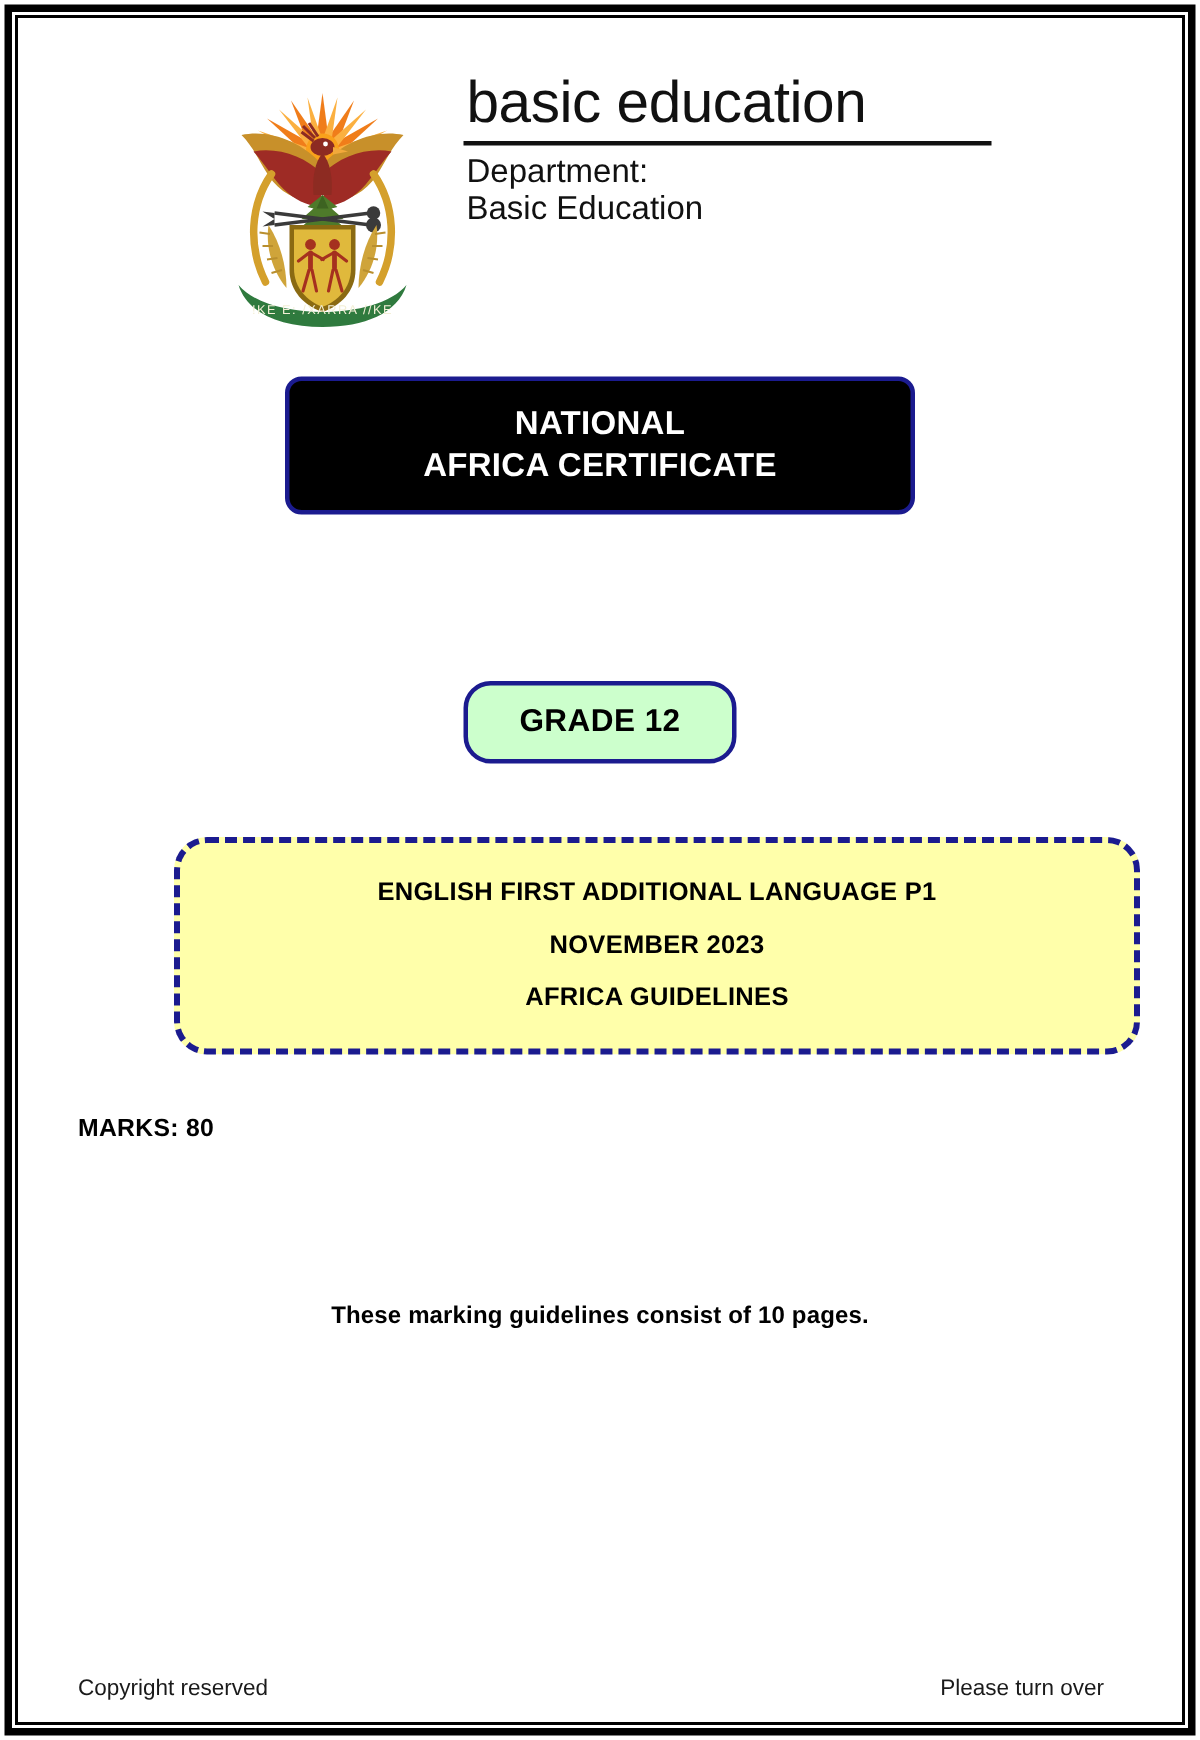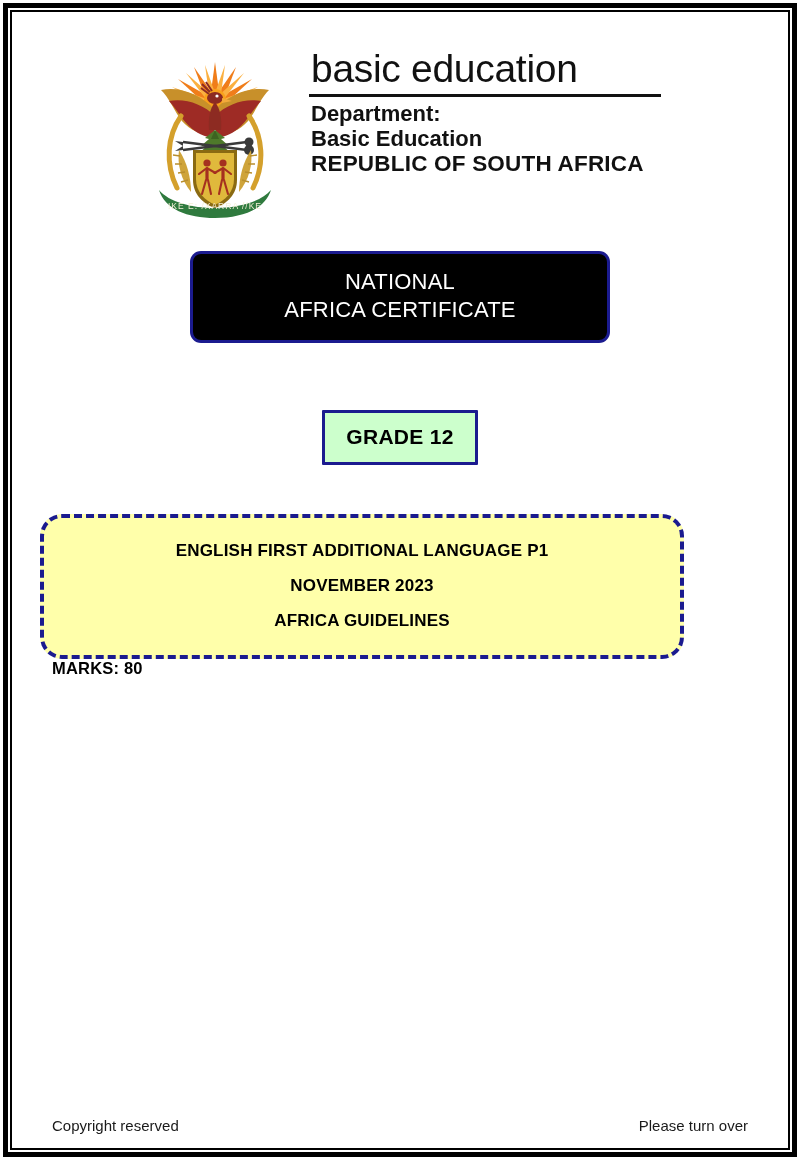--- a/index.html
+++ b/index.html
@@ -74,21 +74,21 @@
   }
   .dept-rule {
     border-top: 3px solid #111111;
     margin: 2px 0 4px 0;
     width: 352px;
   }
   .dept-line {
     font-size: 22px;
     line-height: 25px;
     color: #111111;
-    font-weight: 700;
+    font-weight: 400;
     padding-left: 2px;
   }
   .dept-line.bold {
     font-weight: 700;
     font-size: 22.5px;
     letter-spacing: 0.2px;
   }
 
   
   .nsc-wrap {
@@ -97,52 +97,53 @@
     margin-top: 31px;
   }
   .nsc-banner {
     width: 420px;
     box-sizing: border-box;
     background: #000000;
     border: 3px solid #1b1b8f;
     border-radius: 11px;
     color: #ffffff;
     text-align: center;
-    font-weight: 400;
+    font-weight: 700;
     font-size: 22px;
     line-height: 28px;
     padding: 14px 10px 16px 10px;
     letter-spacing: 0.2px;
   }
 
   
   .grade-wrap {
     display: flex;
     justify-content: center;
     margin-top: 67px;
   }
   .grade-box {
-    width: 156px;
+    width: 182px;
     box-sizing: border-box;
     background: #ccffcc;
     border: 3px solid #1b1b8f;
-    border-radius: 1px;
+    border-radius: 18px;
     text-align: center;
     font-weight: 700;
     font-size: 21px;
     line-height: 26px;
     color: #000000;
     padding: 11px 6px 12px 6px;
     letter-spacing: 0.3px;
+    margin-top: 44px;
   }
 
   
   .subject-wrap {
     display: flex;
-    justify-content: flex-start;
+    justify-content: flex-end;
     margin-top: 49px;
   }
   .subject-box {
     width: 644px;
     box-sizing: border-box;
     background: #ffffaa;
     border: 4px dashed #1b1b8f;
     border-radius: 22px;
     text-align: center;
     padding: 22px 14px 24px 14px;
@@ -153,20 +154,21 @@
     line-height: 21px;
     color: #000000;
     letter-spacing: 0.2px;
   }
   .subject-line + .subject-line {
     margin-top: 14px;
   }
 
   
   .marks {
+    margin-top: 40px;
     padding-left: 12px;
     font-weight: 700;
     font-size: 16.5px;
     color: #000000;
     letter-spacing: 0.2px;
   }
 
   
   .pages-note {
     margin-top: 107px;
@@ -174,21 +176,21 @@
     font-weight: 700;
     font-size: 16px;
     color: #000000;
     letter-spacing: 0.1px;
   }
 
   
   .footer {
     position: absolute;
     left: 0;
-    right: 0;
+    right: 12px;
     bottom: 14px;
     display: flex;
     flex-direction: row;
     justify-content: space-between;
     padding: 0 40px;
     box-sizing: border-box;
     font-size: 15px;
     color: #1a1a1a;
   }
 </style>
@@ -278,21 +280,20 @@
             <path d="M20 152 C40 176 112 176 132 152 C126 171 104 180 76 180 C48 180 26 171 20 152 Z" fill="#2f7a3e"></path>
             <text x="76" y="171" font-family="'Liberation Sans', sans-serif" font-size="8.5" fill="#f3efd6" text-anchor="middle" letter-spacing="1">!KE E: /XARRA //KE</text>
           </svg>
         </div>
 
         <div class="dept-text">
           <div class="dept-basic-education">basic education</div>
           <div class="dept-rule"></div>
           <div class="dept-line">Department:</div>
           <div class="dept-line">Basic Education</div>
-          <div class="dept-line bold">REPUBLIC OF SOUTH AFRICA</div>
         </div>
       </div>
 
       <div class="nsc-wrap">
         <div class="nsc-banner">
           <div>NATIONAL</div>
           <div>AFRICA CERTIFICATE</div>
         </div>
       </div>
 
@@ -303,20 +304,21 @@
       <div class="subject-wrap">
         <div class="subject-box">
           <div class="subject-line">ENGLISH FIRST ADDITIONAL LANGUAGE P1</div>
           <div class="subject-line">NOVEMBER 2023</div>
           <div class="subject-line">AFRICA GUIDELINES</div>
         </div>
       </div>
 
       <div class="marks">MARKS:  80</div>
 
+      <div class="pages-note">These marking guidelines consist of 10 pages.</div>
 
       <div class="footer">
         <div>Copyright reserved</div>
         <div>Please turn over</div>
       </div>
 
     </div>
   </div>
 </div>
 

